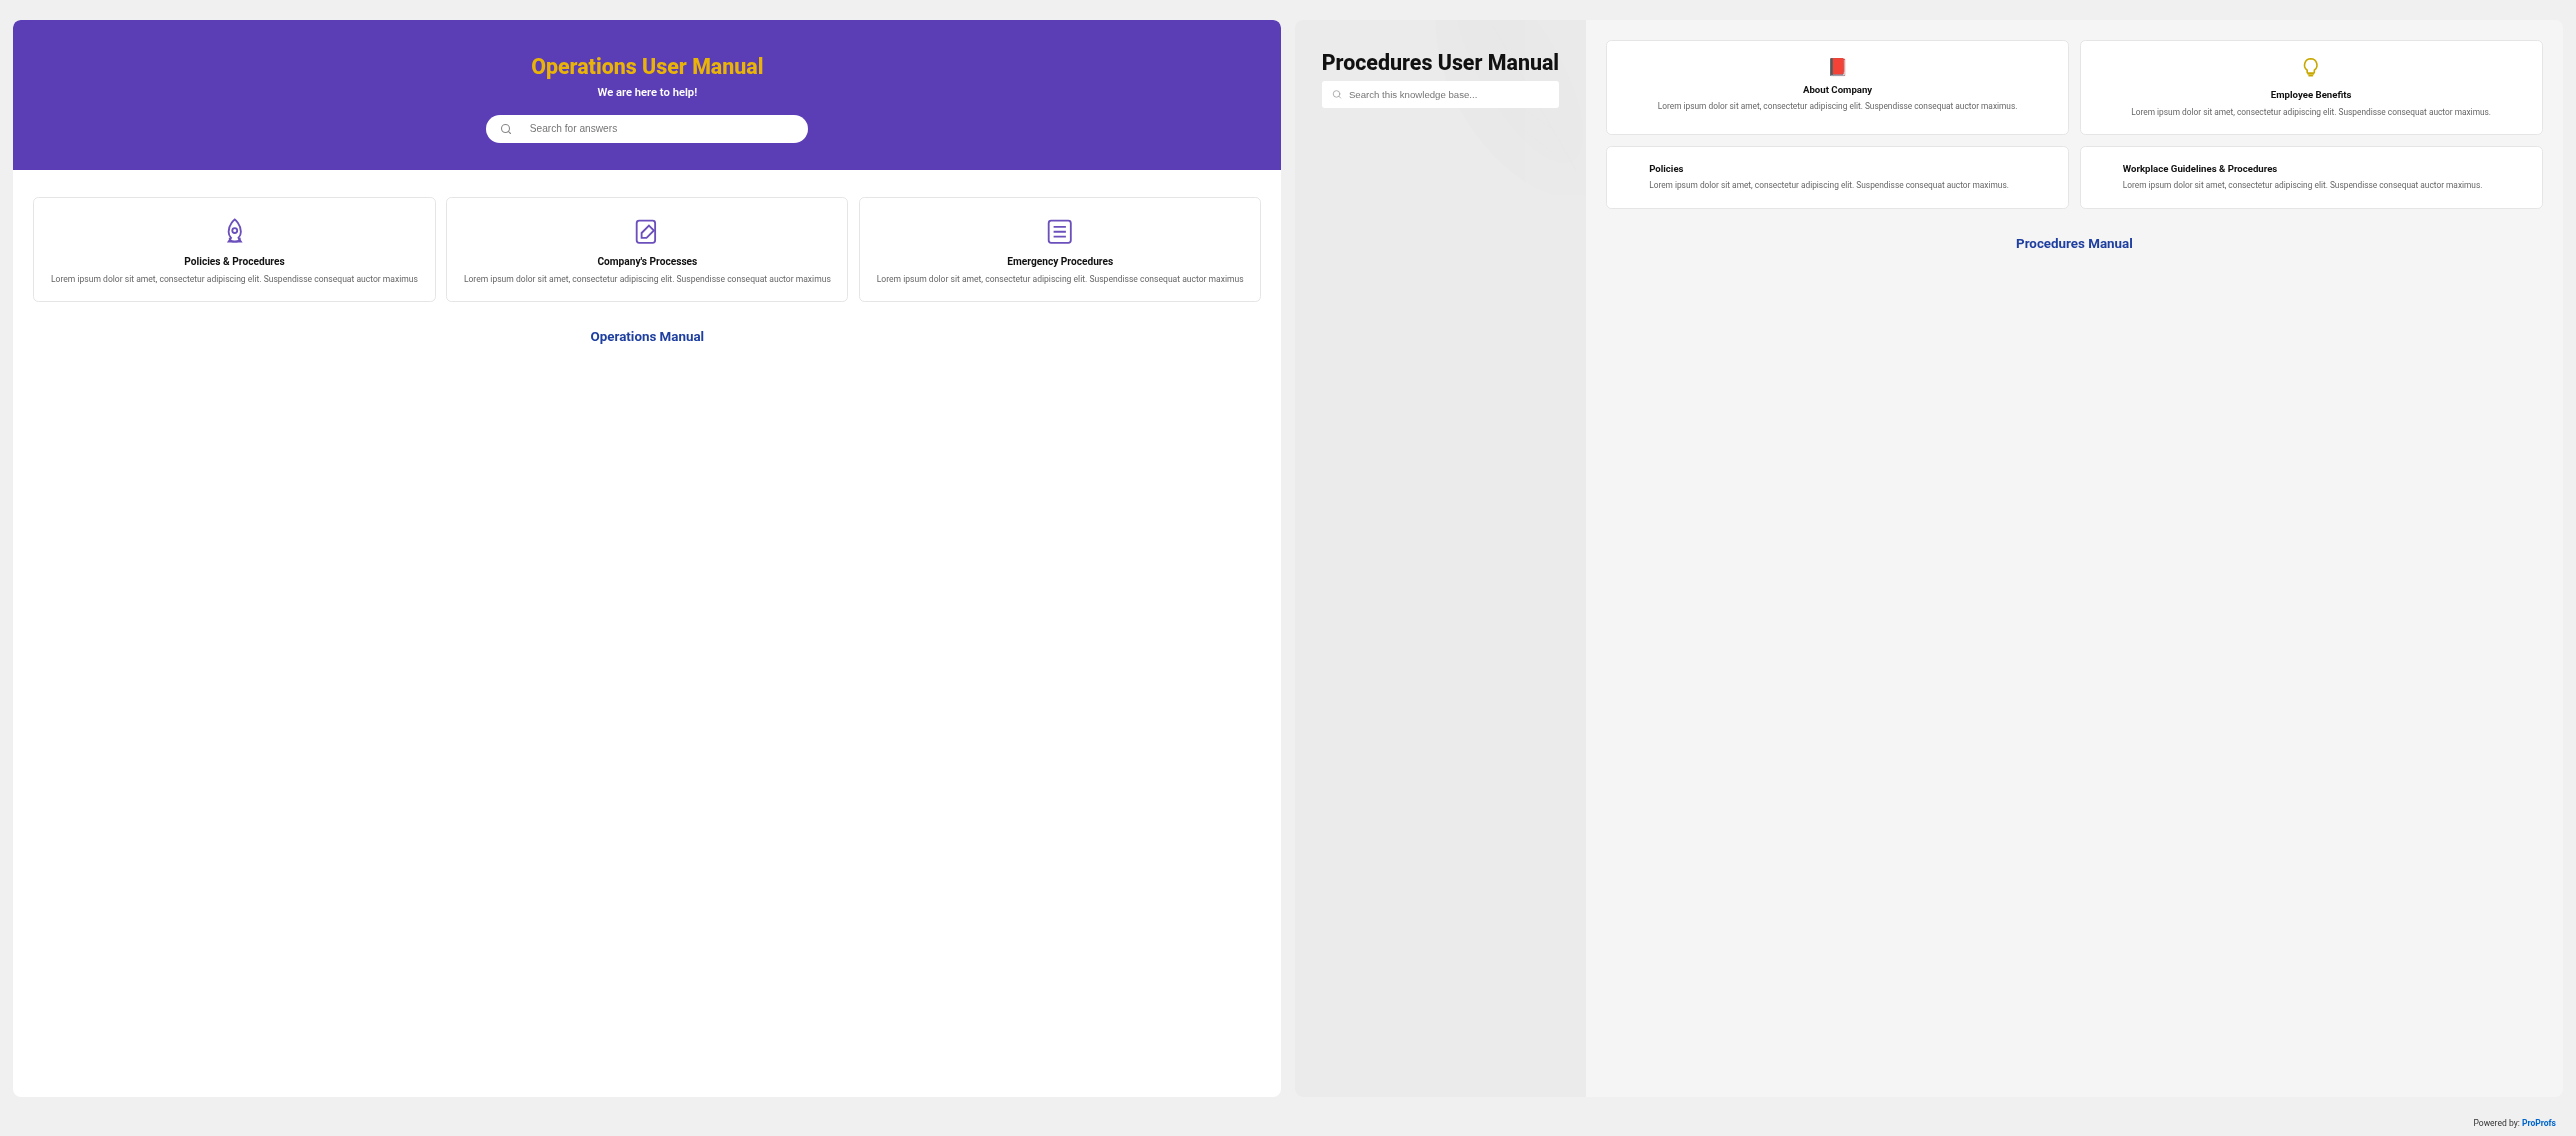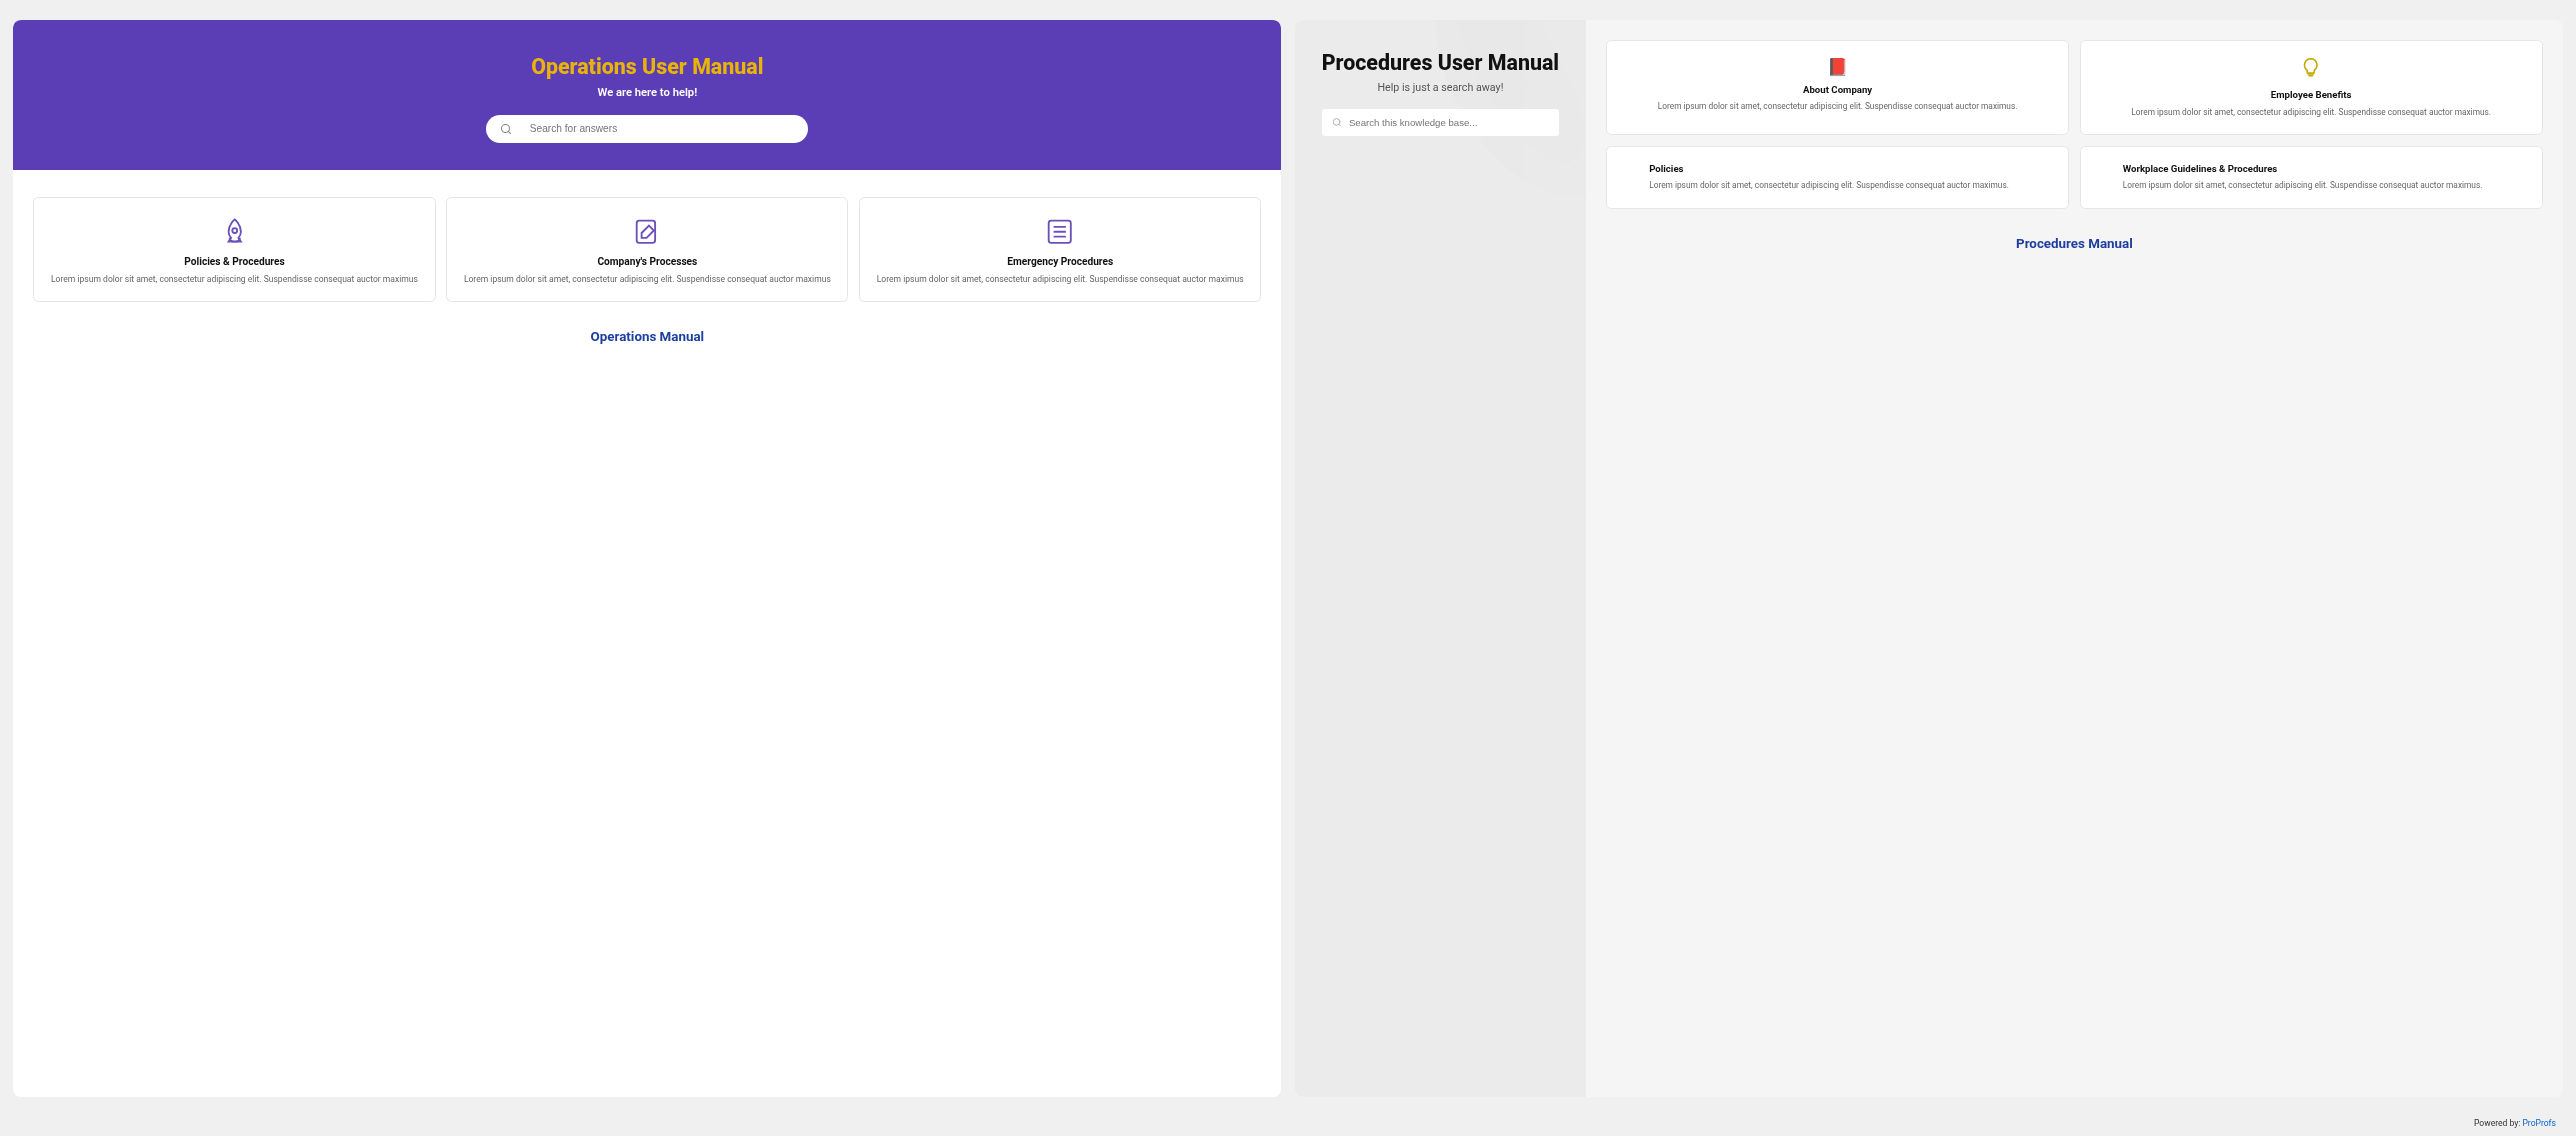--- a/index.html
+++ b/index.html
@@ -268,21 +268,21 @@
     .bottom-bar {
       background: #f0f0f0;
       padding: 8px 20px;
       text-align: right;
       font-size: 0.8rem;
       color: #333;
     }
 
     .bottom-bar span.brand {
       color: #0066cc;
-      font-weight: 400;
+      font-weight: 700;
     }
 
     
     .icon-rocket svg,
     .icon-edit svg,
     .icon-list svg {
       width: 29.5px;
       height: 29.5px;
       stroke: #6b4fbb;
       fill: none;
@@ -362,21 +362,20 @@
         <ellipse cx="200" cy="100" rx="120" ry="200" fill="#999" opacity="0.15" transform="rotate(-30 200 100)"></ellipse>
         <ellipse cx="180" cy="90" rx="60" ry="160" fill="#aaa" opacity="0.1" transform="rotate(-30 180 90)"></ellipse>
         <line x1="200" y1="10" x2="200" y2="260" stroke="#aaa" stroke-width="1.5" opacity="0.2" transform="rotate(-30 200 130)"></line>
         <line x1="160" y1="50" x2="240" y2="120" stroke="#aaa" stroke-width="1" opacity="0.15"></line>
         <line x1="150" y1="90" x2="240" y2="150" stroke="#aaa" stroke-width="1" opacity="0.15"></line>
         <line x1="155" y1="130" x2="235" y2="185" stroke="#aaa" stroke-width="1" opacity="0.15"></line>
         <line x1="163" y1="165" x2="228" y2="215" stroke="#aaa" stroke-width="1" opacity="0.15"></line>
       </svg>
 
       <div class="right-hero-title">Procedures User Manual</div>
-      <div class="right-hero-subtitle">Help is just a search away!</div>
       <div class="right-search-bar">
         <svg width="10.7" height="10.7" viewBox="0 0 24 24" fill="none" stroke="#aaa" stroke-width="2.2" stroke-linecap="round" stroke-linejoin="round">
           <circle cx="11" cy="11" r="8"></circle>
             <line x1="21" y1="21" x2="16.65" y2="16.65"></line>
         </svg>
         <input type="text" placeholder="Search this knowledge base..." style="">
       </div>
     </div>
 
     <div class="right-content">

